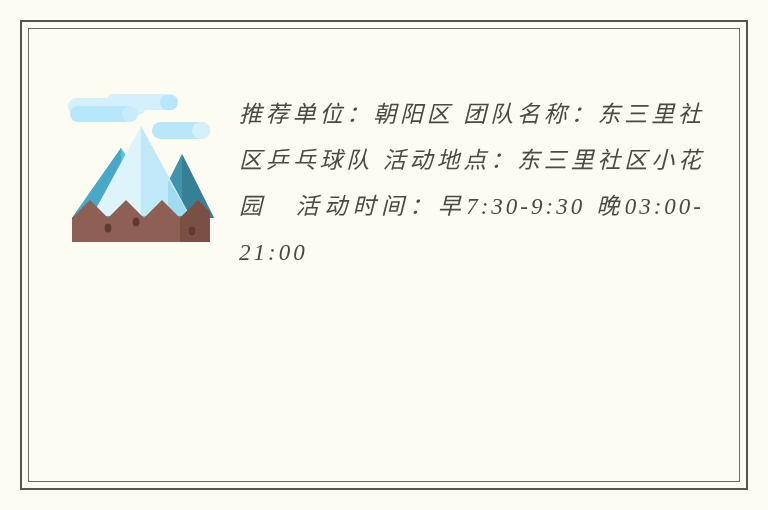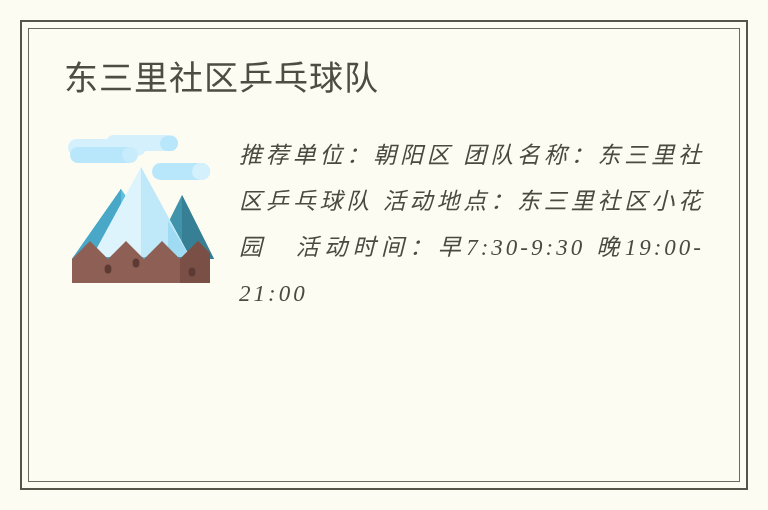--- a/index.html
+++ b/index.html
@@ -84,21 +84,20 @@
 </style>
 </head>
 <body>
 
 <div class="page-frame">
   <div class="page-frame-inner"></div>
 </div>
 
 <div class="content">
 
-  <h1 class="article-title">东三里社区乒乓球队</h1>
 
   <div class="article-body">
 
     <span class="figure-image">
       <svg viewBox="0 0 153 150" xmlns="http://www.w3.org/2000/svg" aria-hidden="true">
 
         <rect x="4" y="6" width="78" height="17" rx="8.5" fill="#d4f0fd"></rect>
         <rect x="42" y="2" width="72" height="16" rx="8" fill="#d4f0fd"></rect>
         <rect x="96" y="3" width="18" height="15" rx="7.5" fill="#b8e6fb"></rect>
         <rect x="6" y="14" width="66" height="16" rx="8" fill="#b8e6fb"></rect>
@@ -121,16 +120,16 @@
 
         <path d="M8,150 L8,126 L26,108 L44,126 L62,108 L80,126 L98,108 L116,126 L134,108 L146,120 L146,150 Z" fill="#8d5f55"></path>
         <path d="M116,126 L134,108 L146,120 L146,150 L116,150 Z" fill="#7a4f46"></path>
 
         <ellipse cx="44" cy="136" rx="3.4" ry="4.6" fill="#5d3a33"></ellipse>
         <ellipse cx="72" cy="130" rx="3.4" ry="4.6" fill="#5d3a33"></ellipse>
         <ellipse cx="128" cy="139" rx="3.4" ry="4.6" fill="#5d3a33"></ellipse>
       </svg>
     </span>
 
-    <span>推荐单位：朝阳区 团队名称：东三里社区乒乓球队 活动地点：东三里社区小花园　活动时间：早7:30-9:30 晚19:00-21:00</span>
+    <span>推荐单位：朝阳区 团队名称：东三里社区乒乓球队 活动地点：东三里社区小花园　活动时间：早7:30-9:30 晚03:00-21:00</span>
 
   </div>
 </div>
 
 </body></html>

